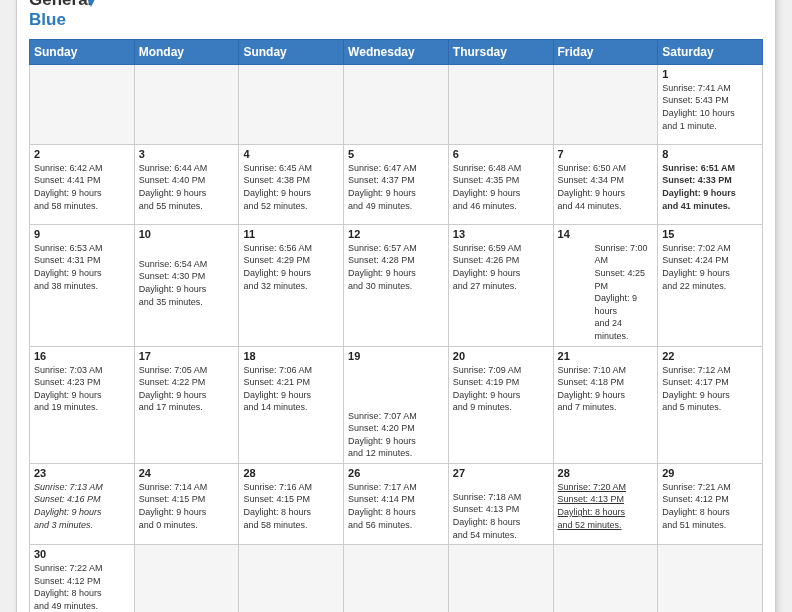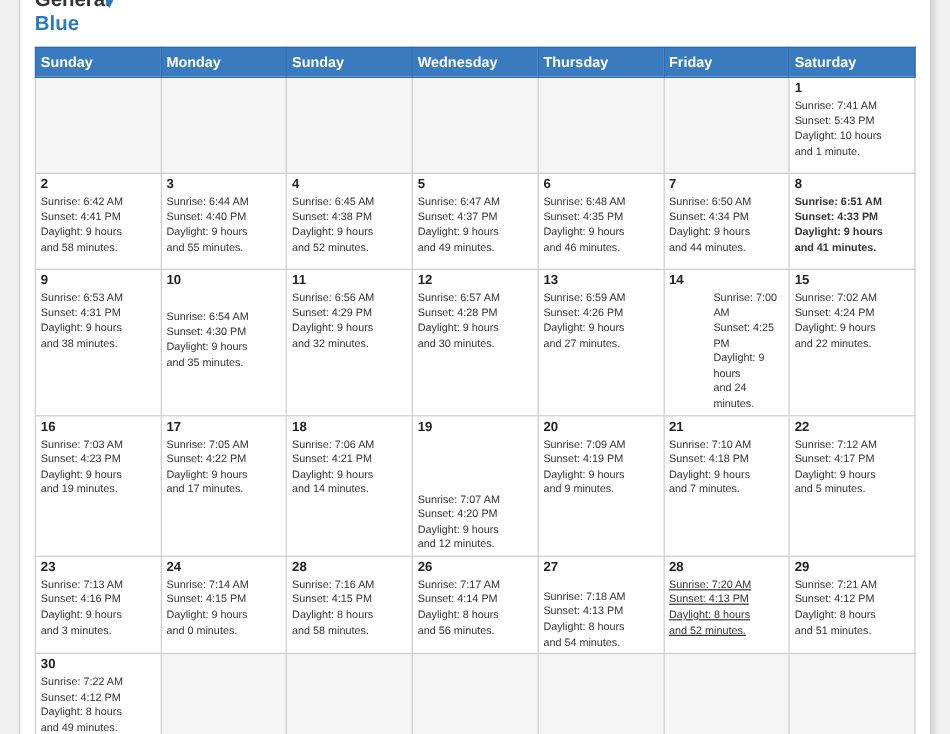--- a/index.html
+++ b/index.html
@@ -280,21 +280,21 @@
             <span class="day-number">22</span>
             <div class="day-info" style="white-space: pre-line;">Sunrise: 7:12 AM
 Sunset: 4:17 PM
 Daylight: 9 hours
 and 5 minutes.</div>
           </td>
         </tr>
         <tr>
           <td>
             <span class="day-number">23</span>
-            <div class="day-info" style="white-space: pre-line;">Sunrise: 7:13 AM
+            <div class="day-info" style="white-space: pre-line; font-style: italic;">Sunrise: 7:13 AM
 Sunset: 4:16 PM
 Daylight: 9 hours
 and 3 minutes.</div>
           </td>
           <td>
             <span class="day-number">24</span>
             <div class="day-info" style="white-space: pre-line;">Sunrise: 7:14 AM
 Sunset: 4:15 PM
 Daylight: 9 hours
 and 0 minutes.</div>

